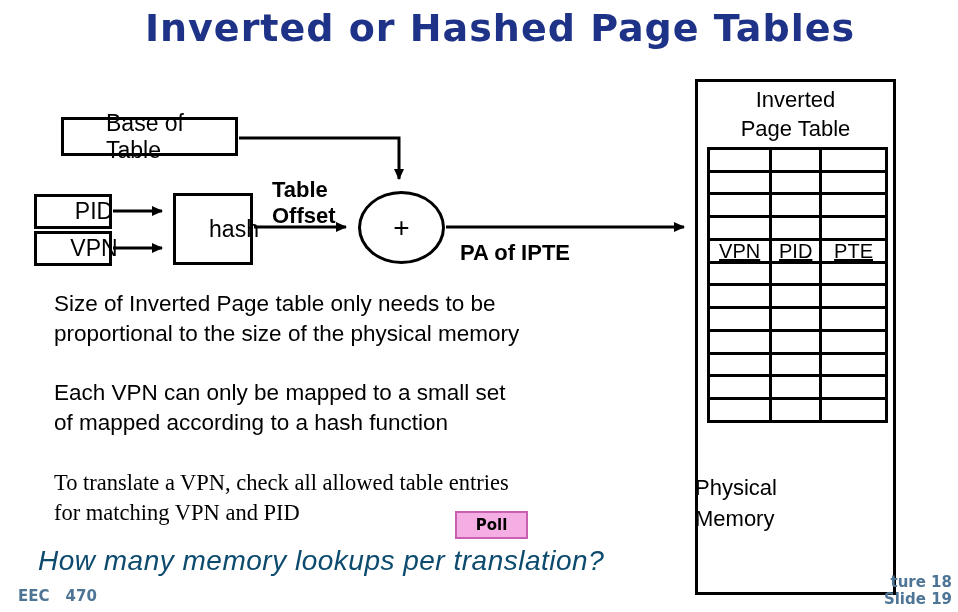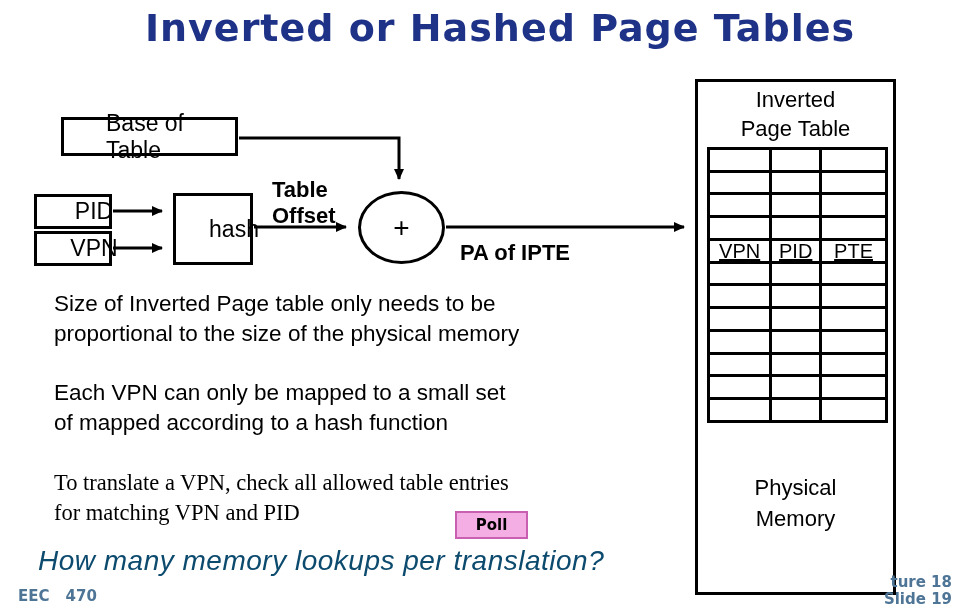--- a/index.html
+++ b/index.html
@@ -60,21 +60,21 @@
     border: 3px solid #000; padding: 0; height: 19.7px;
     text-align: center; vertical-align: middle;
   }
   table.ipt col.c1 { width: 35%; } table.ipt col.c2 { width: 28%; } table.ipt col.c3 { width: 37%; }
   table.ipt td.hdr {
     font-size: 20px; line-height: 1; color:#000;
     text-decoration: underline; letter-spacing: 0px;
   }
   .pm-label {
     position: absolute; left: 695px; top: 472px; width: 201px;
-    text-align: center; font-size: 22px; line-height: 31px; color: #000;
+    font-size: 22px; line-height: 31px; color: #000;
   }
 
   .para {
     position: absolute; left: 54px; margin: 0;
     font-size: 22.5px; line-height: 30px; color: #000;
   }
   .para1 { top: 289px; }
   .para2 { top: 378px; }
   .para3 { top: 468px; font-family: Liberation Serif, serif; }
 

